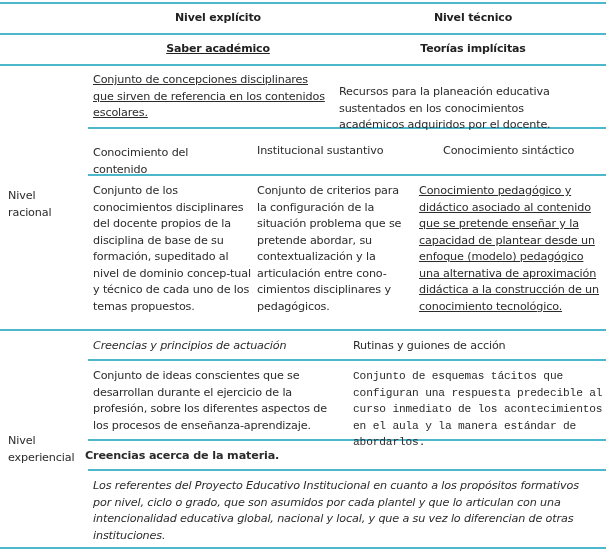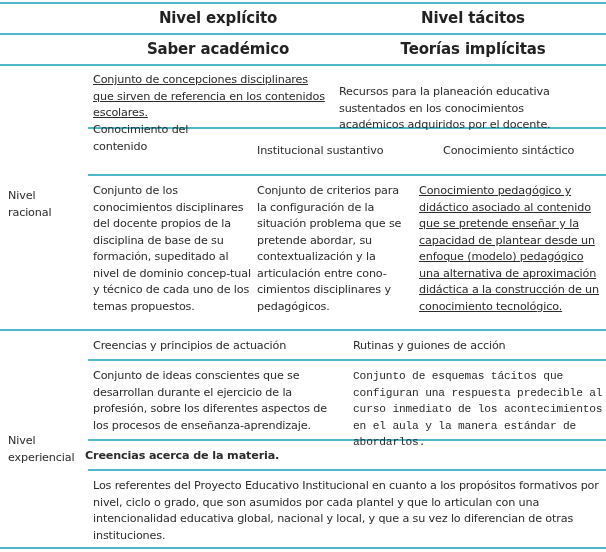--- a/index.html
+++ b/index.html
@@ -8,60 +8,60 @@
       font-family: "DejaVu Sans", sans-serif;
       color: #2b2b2b;
       font-size: 11.2px;
       line-height: 16.5px;
       letter-spacing: -0.15px;
     }
     .hline { position: absolute; height: 2px; background: #4db8cc; }
     .full { left: 0; width: 606px; }
     .inner { left: 88px; width: 518px; }
     .t { position: absolute; }
-    .hdr { font-weight: bold; font-size: 15px; text-align: center; color: #222; }
+    .hdr { font-weight: bold; font-size: 11px; text-align: center; color: #222; }
   </style>
 </head>
 <body>
 
 <div>
 
   <div class="hline full" style="top:2px"></div>
   <div class="hline full" style="top:33px"></div>
   <div class="hline full" style="top:64px"></div>
   <div class="hline inner" style="top:127px"></div>
   <div class="hline inner" style="top:174px"></div>
   <div class="hline full" style="top:329px"></div>
   <div class="hline inner" style="top:359px"></div>
   <div class="hline inner" style="top:439px"></div>
   <div class="hline inner" style="top:469px"></div>
   <div class="hline full" style="top:547px"></div>
 
   <div class="t hdr" style="left:88px; width:260px; top:10px;">Nivel explícito</div>
-  <div class="t hdr" style="left:340px; width:266px; top:10px;">Nivel tácitos</div>
-  <div class="t hdr" style="left:88px; width:260px; top:41px;">Saber académico</div>
+  <div class="t hdr" style="left:340px; width:266px; top:10px;">Nivel técnico</div>
+  <div class="t hdr" style="left:88px; width:260px; top:41px;text-decoration:underline;">Saber académico</div>
   <div class="t hdr" style="left:340px; width:266px; top:41px;">Teorías implícitas</div>
 
   <div class="t" style="left:8px; top:188px; width:70px;">Nivel racional</div>
 
   <div class="t" style="left:93px; top:72px; width:232px;text-decoration:underline;">Conjunto de concepciones disciplinares que sirven de referencia en los contenidos escolares.</div>
   <div class="t" style="left:339px; top:72px; width:245px;margin-top:12px;">Recursos para la planeación educativa sustentados en los conocimientos académicos adquiridos por el docente.</div>
 
-  <div class="t" style="left:93px; top:122px; width:140px;">Conocimiento del contenido</div>
+  <div class="t" style="left:93px; top:145px; width:140px;">Conocimiento del contenido</div>
   <div class="t" style="left:257px; top:143px; width:160px;">Institucional sustantivo</div>
   <div class="t" style="left:419px; top:143px; width:180px;margin-left:24px;">Conocimiento sintáctico</div>
 
   <div class="t" style="left:93px; top:183px; width:160px;">Conjunto de los conocimientos disciplinares del docente propios de la disciplina de base de su formación, supeditado al nivel de dominio concep-tual y técnico de cada uno de los temas propuestos.</div>
   <div class="t" style="left:257px; top:183px; width:150px;">Conjunto de criterios para la configuración de la situación problema que se pretende abordar, su contextualización y la articulación entre cono-cimientos disciplinares y pedagógicos.</div>
   <div class="t" style="left:419px; top:183px; width:186px;text-decoration:underline;">Conocimiento pedagógico y didáctico asociado al contenido que se pretende enseñar y la capacidad de plantear desde un enfoque (modelo) pedagógico una alternativa de aproximación didáctica a la construcción de un conocimiento tecnológico.</div>
 
   <div class="t" style="left:8px; top:433px; width:80px;">Nivel experiencial</div>
 
-  <div class="t" style="left:93px; top:338px; width:240px;">Creencias y principios de actuación</div>
+  <div class="t" style="left:93px; top:338px; width:240px;font-style:italic;">Creencias y principios de actuación</div>
   <div class="t" style="left:353px; top:338px; width:260px;">Rutinas y guiones de acción</div>
 
   <div class="t" style="left:93px; top:368px; width:246px;">Conjunto de ideas conscientes que se desarrollan durante el ejercicio de la profesión, sobre los diferentes aspectos de los procesos de enseñanza-aprendizaje.</div>
   <div class="t" style="left:353px; top:368px; width:258px;font-family:Liberation Mono, monospace;">Conjunto de esquemas tácitos que configuran una respuesta predecible al curso inmediato de los acontecimientos en el aula y la manera estándar de abordarlos.</div>
 
   <div class="t" style="left:85px; top:448px; width:400px;font-weight:bold;">Creencias acerca de la materia.</div>
 
-  <div class="t" style="left:93px; top:478px; width:506px;">Los referentes del Proyecto Educativo Institucional en cuanto a los propósitos formativos por nivel, ciclo o grado, que son asumidos por cada plantel y que lo articulan con una intencionalidad educativa global, nacional y local, y que a su vez lo diferencian de otras instituciones.</div>
+  <div class="t" style="left:93px; top:478px; width:506px;font-style:italic;">Los referentes del Proyecto Educativo Institucional en cuanto a los propósitos formativos por nivel, ciclo o grado, que son asumidos por cada plantel y que lo articulan con una intencionalidad educativa global, nacional y local, y que a su vez lo diferencian de otras instituciones.</div>
 </div>
 
 </body></html>

